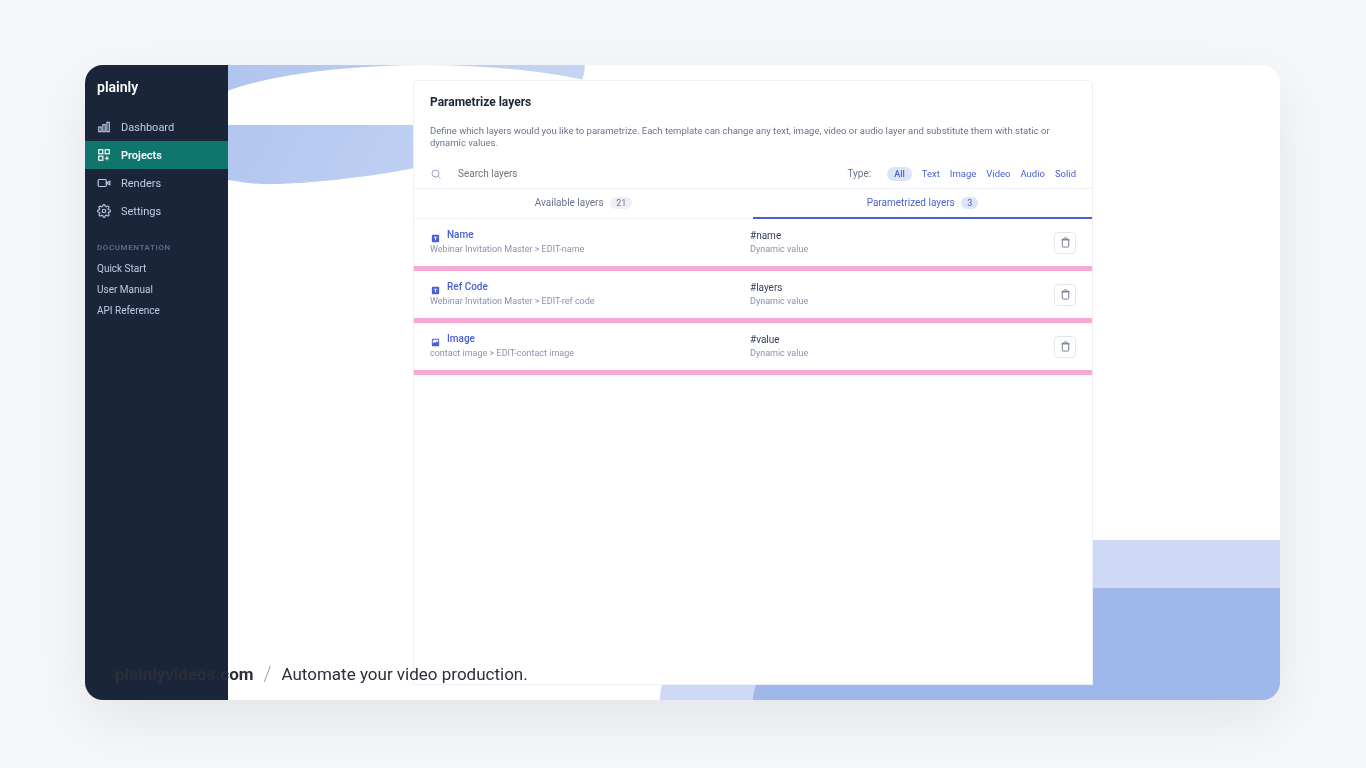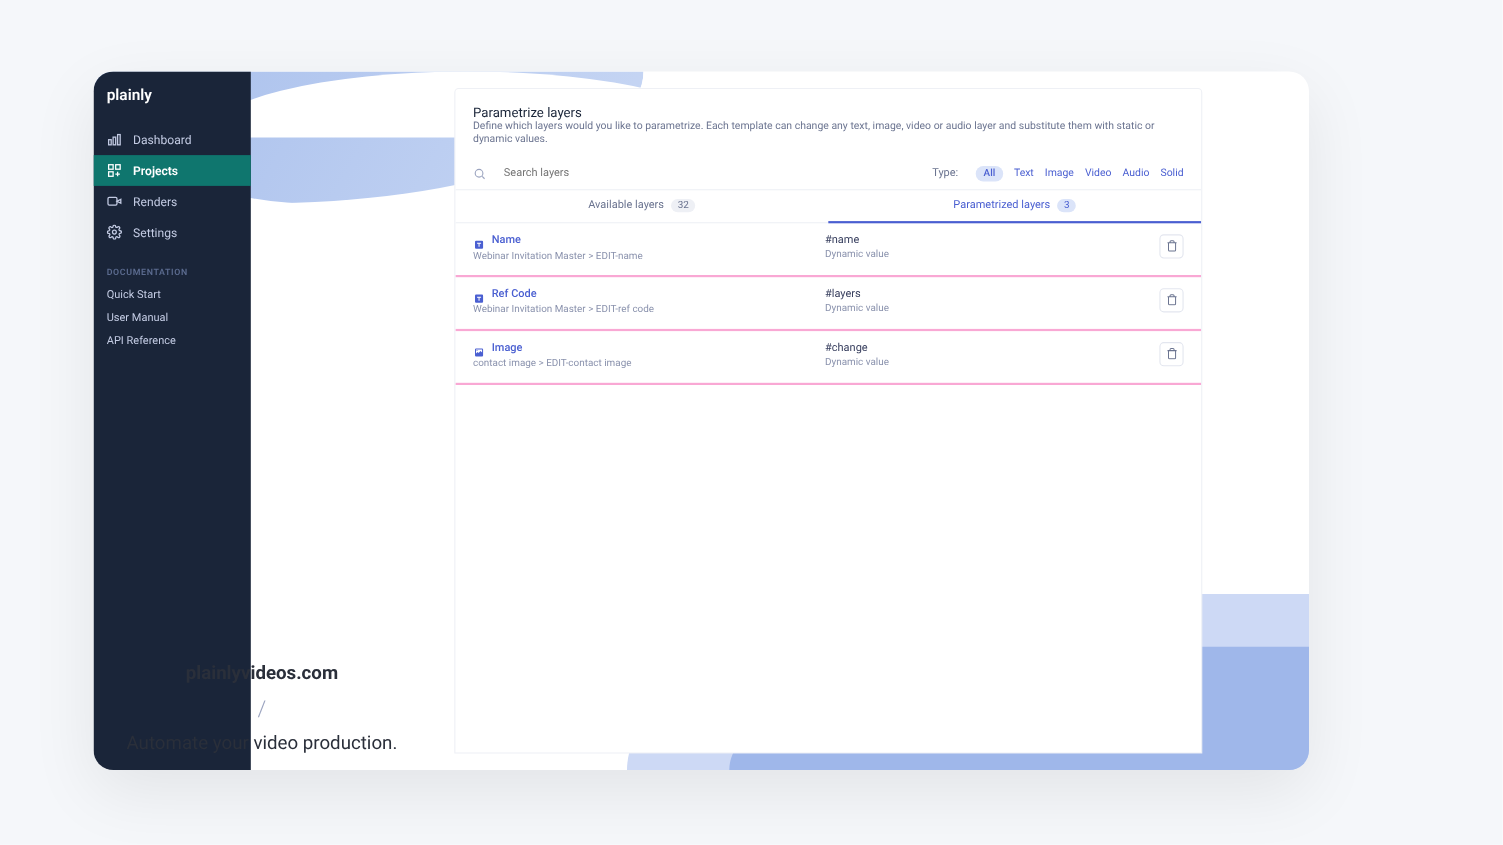--- a/index.html
+++ b/index.html
@@ -1,21 +1,21 @@
 <!DOCTYPE html>
 <html><head>
 <meta charset="utf-8">
 <style>
 * { margin: 0; padding: 0; box-sizing: border-box; font-family: -apple-system, BlinkMacSystemFont, 'Segoe UI', Roboto, sans-serif; }
 body { background: #f5f7fa; width: 1366px; height: 768px; overflow: hidden; position: relative; }
 
 .app-frame {
   position: absolute;
   left: 85px; top: 65px;
-  width: 1105px; height: 635px;
+  width: 1195px; height: 635px;
   background: #fff;
   border-radius: 18px;
   box-shadow: 0 20px 60px rgba(0,0,0,0.08);
   overflow: hidden;
   display: flex;
 }
 
 
 .wave-top {
   position: absolute; top: 0; left: 0; width: 500px; height: 120px;
@@ -75,21 +75,21 @@
 }
 .panel {
   position: absolute; left: 185px; top: 15px;
   width: 680px; height: 605px;
   background: #fff;
   border: 1px solid #eef0f5;
   border-radius: 4px 4px 0 0;
   overflow: hidden;
 }
 .panel-header { padding: 14px 16px 10px; }
-.panel-title { font-size: 12px; font-weight: 400; color: #1a2539; margin-bottom: 0; }
+.panel-title { font-size: 12px; font-weight: 700; color: #1a2539; margin-bottom: 16px; }
 .panel-desc { font-size: 9.5px; color: #6b7490; line-height: 1.3; }
 
 .search-row {
   display: flex; align-items: center; padding: 7px 16px;
   border-bottom: 1px solid #eef0f5;
   font-size: 10px;
 }
 .search-left { display: flex; align-items: center; gap: 16px; flex: 1; color: #9aa3bf; }
 .search-icon { width: 12px; height: 12px; }
 .type-label { color: #6b7490; margin-right: 6px; }
@@ -109,43 +109,43 @@
   color: #6b7490;
 }
 .tab.active { color: #4a5fd1; border-bottom: 2px solid #4a5fd1; }
 .count-badge {
   display: inline-block; background: #eef0f5; color: #6b7490;
   border-radius: 8px; padding: 1px 6px; font-size: 9px; margin-left: 4px;
 }
 .tab.active .count-badge { background: #dbe4f9; color: #4a5fd1; }
 
 .layer-row {
-  display: flex; align-items: flex-start; padding: 10px 16px 12px;
-  border-bottom: 2px solid #f9a8d4;
+  display: flex; align-items: flex-end; padding: 10px 16px 12px;
+  border-bottom: 5px solid #f9a8d4;
 }
 .layer-left { width: 320px; }
 .layer-name-line { display: flex; align-items: center; gap: 6px; margin-bottom: 4px; }
 .layer-type-icon { width: 11px; height: 11px; color: #4a5fd1; }
 .layer-name { color: #4a5fd1; font-size: 10px; font-weight: 500; }
 .layer-path { font-size: 9px; color: #8a92ad; }
 .layer-mid { flex: 1; }
 .layer-param { font-size: 10px; color: #3a4160; margin-bottom: 3px; }
 .layer-value { font-size: 9px; color: #8a92ad; }
 .layer-actions { display: flex; align-items: center; }
 .trash-btn {
   width: 22px; height: 22px; border: 1px solid #e3e6ef; border-radius: 4px;
   display: flex; align-items: center; justify-content: center; cursor: pointer;
   color: #6b7490;
 }
 .trash-btn svg { width: 11px; height: 11px; }
 
 
 .caption {
   position: absolute; left: 115px; bottom: 82px; z-index: 10;
-  font-size: 17px; color: #2a2f3a; display: flex; align-items: center; gap: 10px; flex-direction: column;
+  font-size: 17px; color: #2a2f3a; display: flex; align-items: center; gap: 10px;
 }
 .caption-brand { font-weight: 700; }
 .caption-sep { color: #9aa3bf; font-weight: 300; font-size: 20px; }
 </style>
 </head>
 <body>
 
 <div class="app-frame">
   <div class="wave-top"></div>
   <div class="wave-top2"></div>
@@ -224,21 +224,21 @@
           <span class="type-link">Image</span>
           <span class="type-link">Video</span>
           <span class="type-link">Audio</span>
           <span class="type-link">Solid</span>
         </div>
       </div>
 
       <div class="tabs-row">
         <div class="tab">
           <span>Available layers</span>
-          <span class="count-badge">32</span>
+          <span class="count-badge">21</span>
         </div>
         <div class="tab active">
           <span>Parametrized layers</span>
           <span class="count-badge">3</span>
         </div>
       </div>
 
       <div id="layers-container">
           <div class="layer-row">
     <div class="layer-left">
@@ -292,21 +292,21 @@
     <div class="layer-left">
       <div class="layer-name-line">
         <span class="layer-type-icon"><svg viewBox="0 0 24 24" fill="currentColor">
                     <path d="M6 4h12a2 2 0 0 1 2 2v12a2 2 0 0 1-2 2H6a2 2 0 0 1-2-2V6a2 2 0 0 1 2-2zm0 2v8l3-3 2 2 4-4 3 3V6H6zm2 1a1 1 0 1 1 0 2 1 1 0 0 1 0-2z"></path>
                   </svg></span>
         <span class="layer-name">Image</span>
       </div>
       <div class="layer-path">contact image &gt; EDIT-contact image</div>
     </div>
     <div class="layer-mid">
-      <div class="layer-param">#change</div>
+      <div class="layer-param">#value</div>
       <div class="layer-value">Dynamic value</div>
     </div>
     <div class="layer-actions">
       <div class="trash-btn">
         <span>
           <svg viewBox="0 0 24 24" fill="none" stroke="currentColor" stroke-width="2">
                     <path d="M3 6h18M8 6V4a2 2 0 0 1 2-2h4a2 2 0 0 1 2 2v2m3 0v14a2 2 0 0 1-2 2H7a2 2 0 0 1-2-2V6h14z"></path>
                   </svg>
         </span>
       </div>

